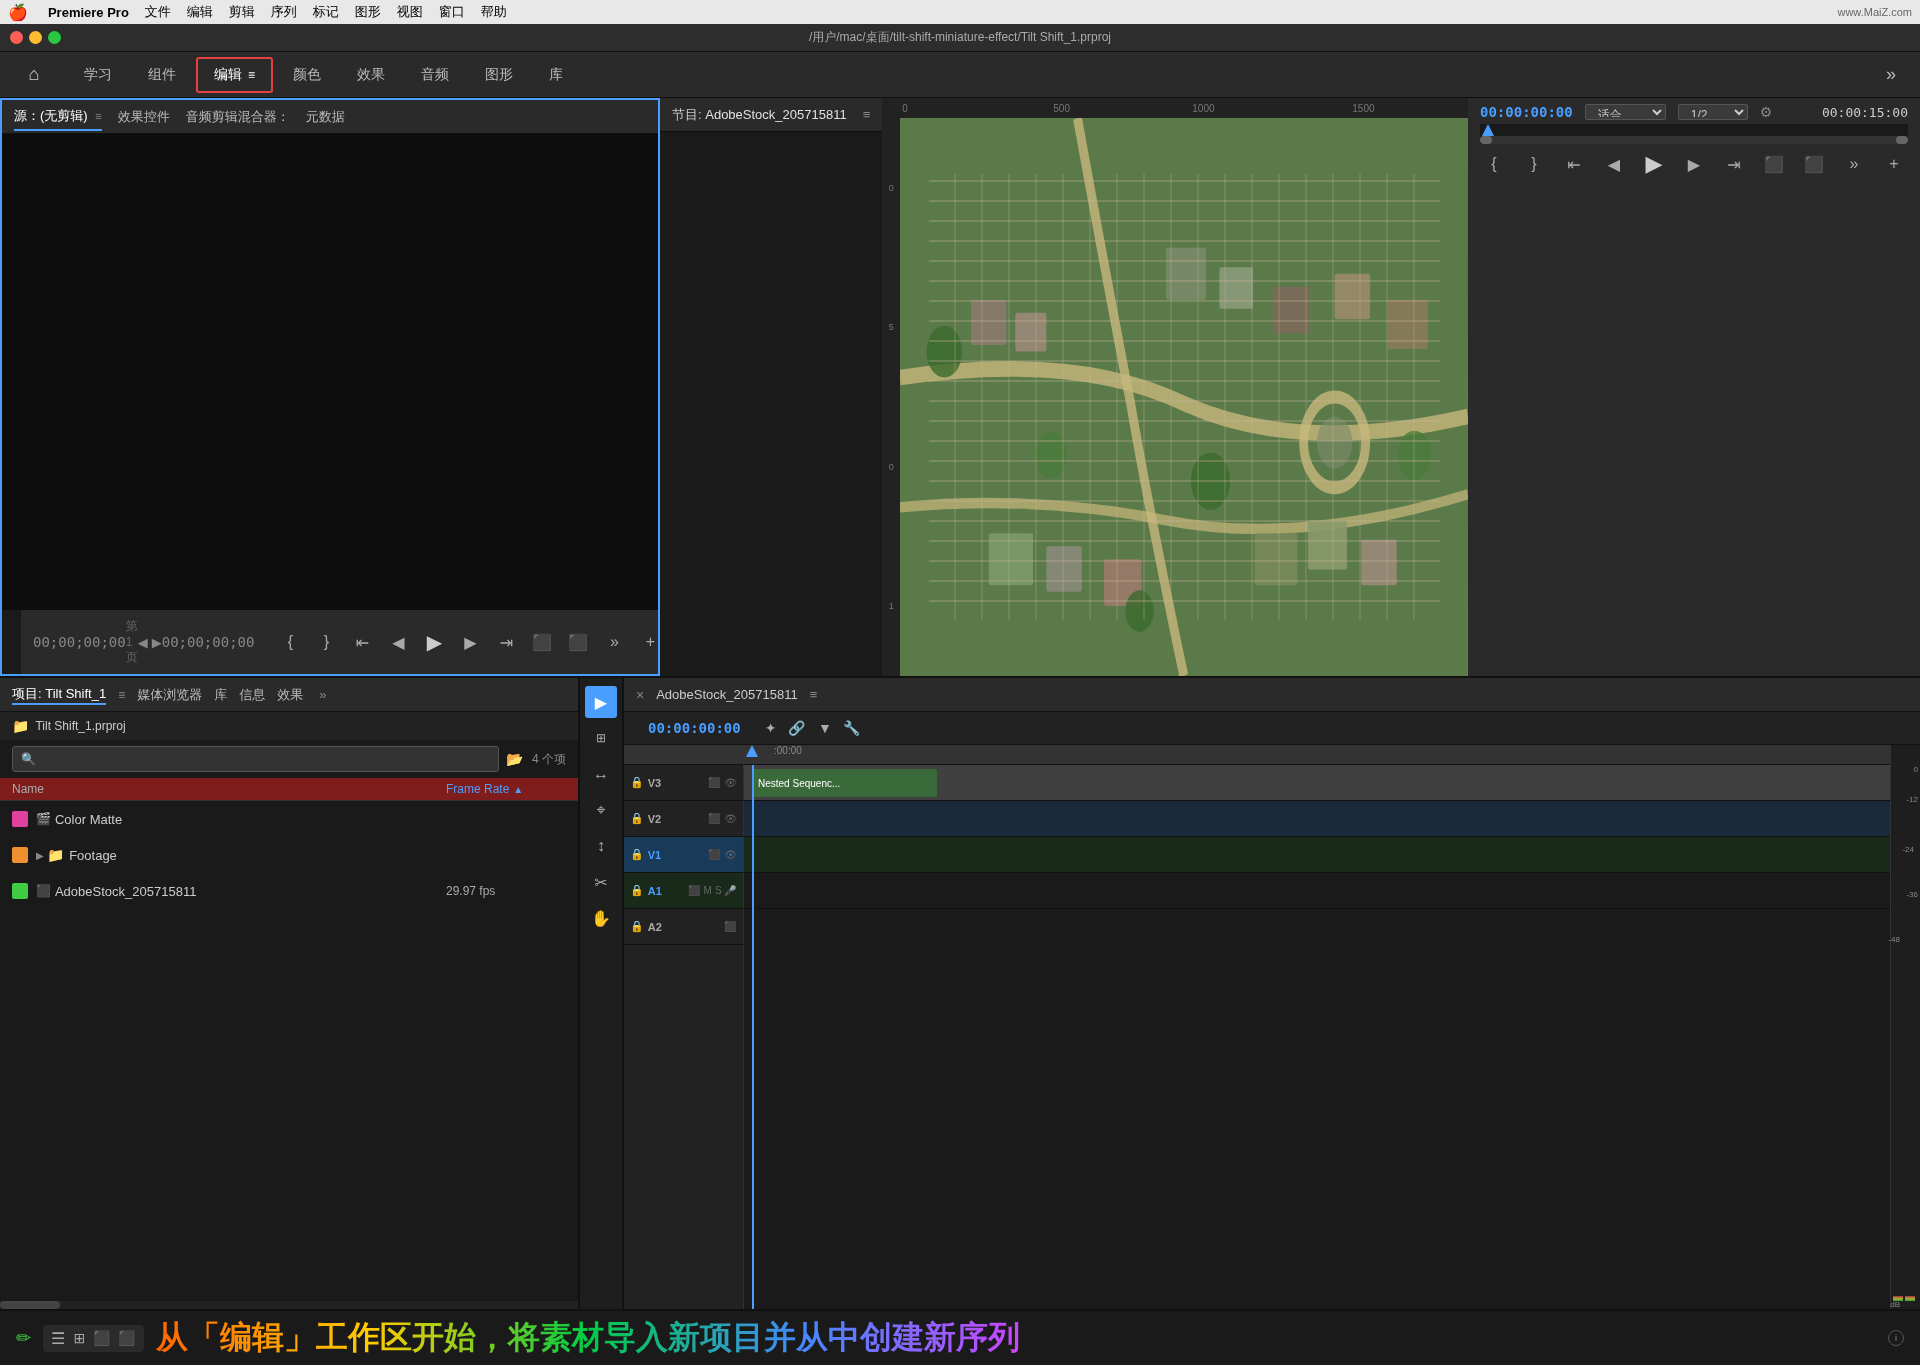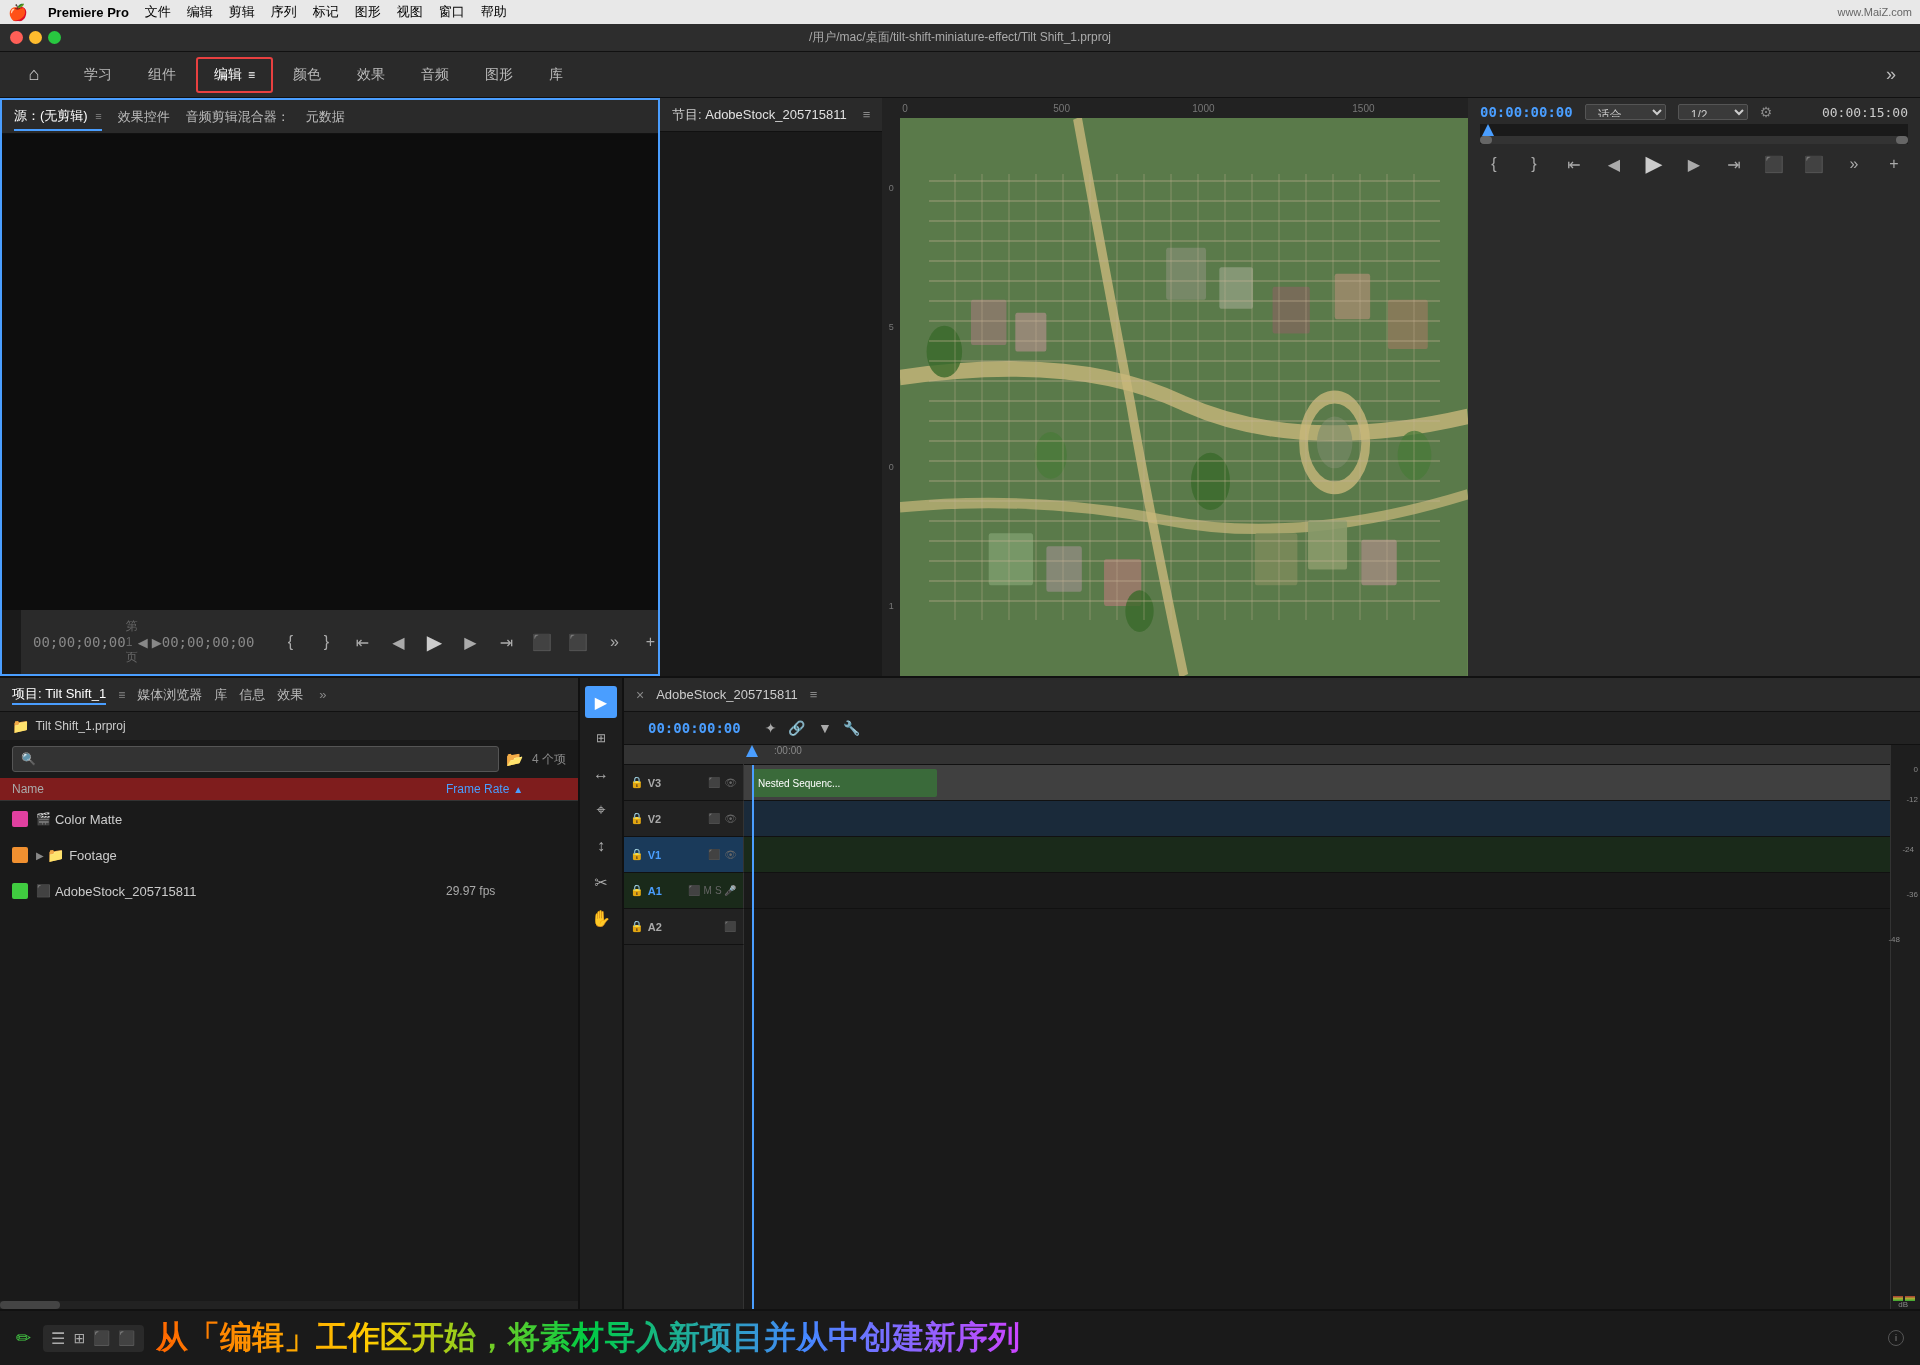--- a/index.html
+++ b/index.html
@@ -872,21 +872,21 @@
             <div style="position:absolute;top:20px;right:2px;font-size:8px;color:#888;">0</div>
             <div style="position:absolute;top:50px;right:2px;font-size:8px;color:#888;">-12</div>
             <div style="position:absolute;top:100px;right:6px;font-size:8px;color:#888;">-24</div>
             <div style="position:absolute;top:145px;right:2px;font-size:8px;color:#888;">-36</div>
             <div style="position:absolute;top:190px;right:20px;font-size:8px;color:#888;">-48</div>
 
             <div style="position:absolute;bottom:8px;left:2px;display:flex;gap:2px;height:200px;align-items:flex-end;">
               <div style="width:10px;height:5px;background:linear-gradient(to top, #33aa33, #aaaa33, #aa3333);"></div>
               <div style="width:10px;height:5px;background:linear-gradient(to top, #33aa33, #aaaa33, #aa3333);"></div>
             </div>
-            <div style="position:absolute;bottom:0;right:12px;font-size:8px;color:#888;">dB</div>
+            <div style="position:absolute;bottom:0;right:20px;font-size:8px;color:#888;">dB</div>
           </div>
         </div>
       </div>
     </div>
   </div>
 </div>
 
 <div class="bottom-bar">
   <span style="color:#44cc44;font-size:18px;cursor:pointer;">✏</span>
   <div class="bottom-toolbar">

